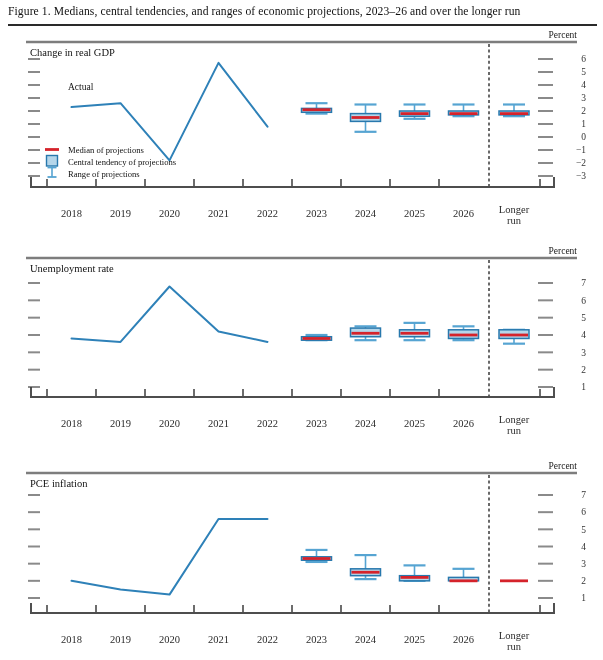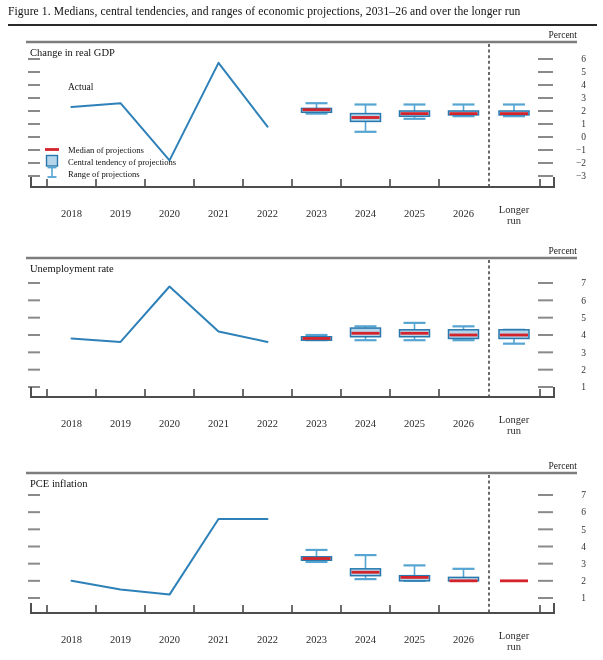--- a/index.html
+++ b/index.html
@@ -13,21 +13,21 @@
     padding-bottom:6px;border-bottom:2px solid #2a2a2a;
     white-space:nowrap;
   }
   svg{position:absolute;left:0;top:0;}
   svg text{font-family:"Liberation Serif","DejaVu Serif",serif;}
 </style>
 </head>
 <body>
 
 <div class="page">
-  <div class="title-bar">Figure 1. Medians, central tendencies, and ranges of economic projections, 2031–26 and over the longer run</div>
+  <div class="title-bar">Figure 1. Medians, central tendencies, and ranges of economic projections, 2023–26 and over the longer run</div>
   <svg id="chart" width="603" height="660" viewBox="0 0 603 660" xmlns="http://www.w3.org/2000/svg">
       <g>
         <line x1="26" y1="42" x2="577" y2="42" stroke="#7d7d7d" stroke-width="2.6"></line>
         <text x="577" y="38" text-anchor="end" font-size="9.5" fill="#1a1a1a">Percent</text>
         <line x1="28" y1="59" x2="40" y2="59" stroke="#8a8a8a" stroke-width="2"></line>
         <line x1="538" y1="59" x2="553" y2="59" stroke="#8a8a8a" stroke-width="2"></line>
         <text x="586" y="62.3" text-anchor="end" font-size="9.5" fill="#333">6</text>
         <line x1="28" y1="72" x2="40" y2="72" stroke="#8a8a8a" stroke-width="2"></line>
         <line x1="538" y1="72" x2="553" y2="72" stroke="#8a8a8a" stroke-width="2"></line>
         <text x="586" y="75.3" text-anchor="end" font-size="9.5" fill="#333">5</text>

